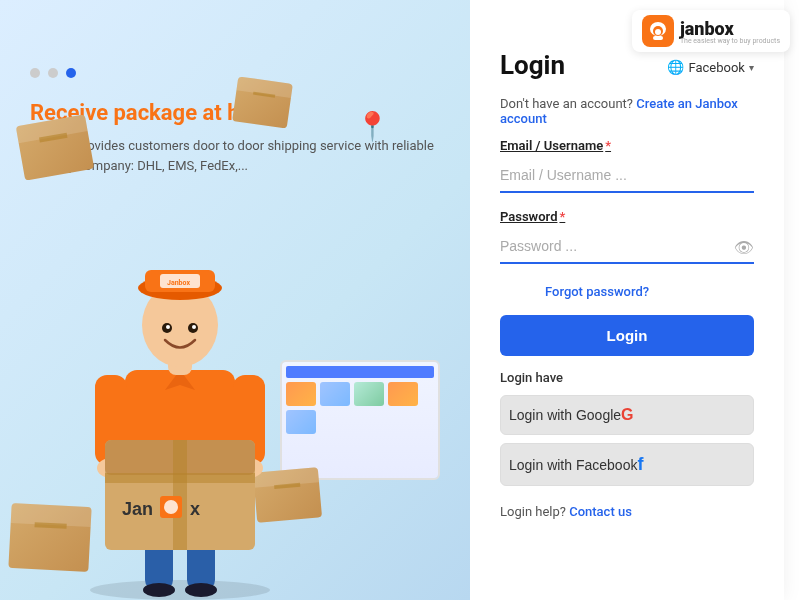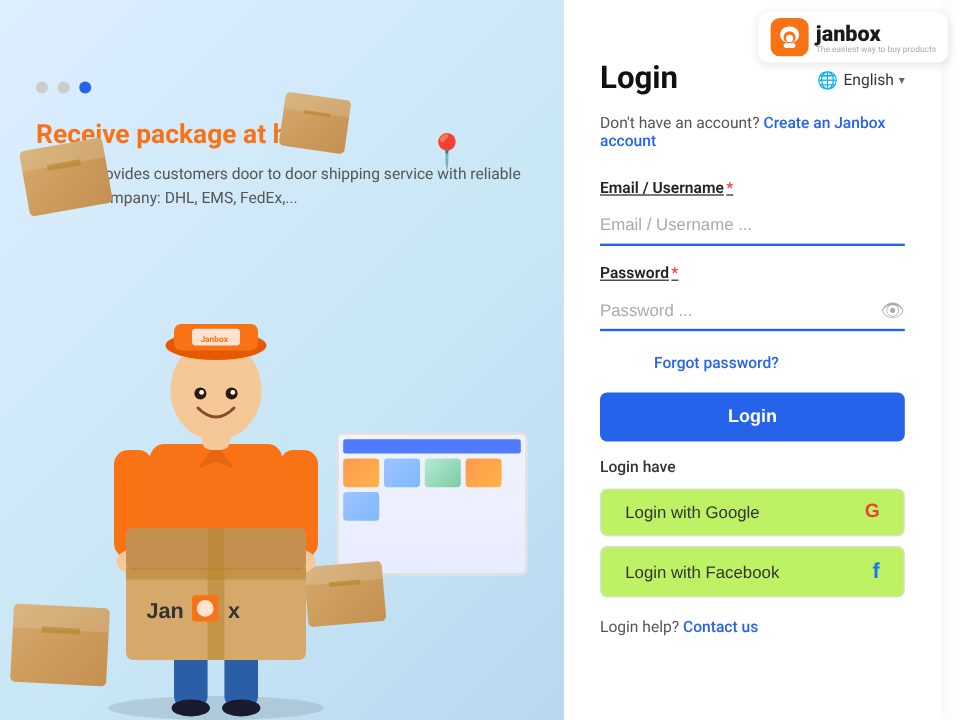--- a/index.html
+++ b/index.html
@@ -98,21 +98,21 @@
       font-size: 13px;
       color: #333;
       cursor: pointer;
     }
     .globe-icon { color: #555; font-size: 14px; }
     .chevron-icon { font-size: 10px; color: #666; }
 
     .signup-row {
       font-size: 13px;
       color: #555;
-      margin-bottom: 24px;
+      margin-bottom: 12px;
     }
     .signup-link {
       color: #2563eb;
       font-weight: 500;
       text-decoration: none;
       cursor: pointer;
     }
 
     .form-group { margin-bottom: 16px; }
 
@@ -180,28 +180,27 @@
     .login-with-label {
       font-size: 13px;
       color: #333;
       font-weight: 500;
       margin-bottom: 10px;
     }
 
     .social-btn {
       width: 100%;
       border: 1.5px solid #ddd;
-      background: #bef264;
+      background: #e5e5e5;
       border-radius: 6px;
-      padding: 10px 20px;
+      padding: 10px 8px;
       font-size: 14px;
       color: #333;
       display: flex;
       align-items: center;
-      justify-content: space-between;
       cursor: pointer;
       margin-bottom: 8px;
     }
 
     .google-icon { color: #ea4335; font-weight: 700; font-size: 16px; }
     .facebook-icon { color: #1877f2; font-weight: 700; font-size: 18px; }
 
     .help-row {
       font-size: 13px;
       color: #555;
@@ -419,21 +418,21 @@
 </div>
 
 <div class="right-panel">
 
   <div style="height:30px;"></div>
 
   <div class="lang-row">
     <h1 class="page-title">Login</h1>
     <div class="lang-selector">
       <span class="globe-icon">🌐</span>
-      <span>English</span>
+      <span>Facebook</span>
       <span class="chevron-icon">▾</span>
     </div>
   </div>
 
   <div class="signup-row">
     <span>Don't have an account?</span>
     <a class="signup-link">Create an Janbox account</a>
   </div>
 
   <div class="form-group">

